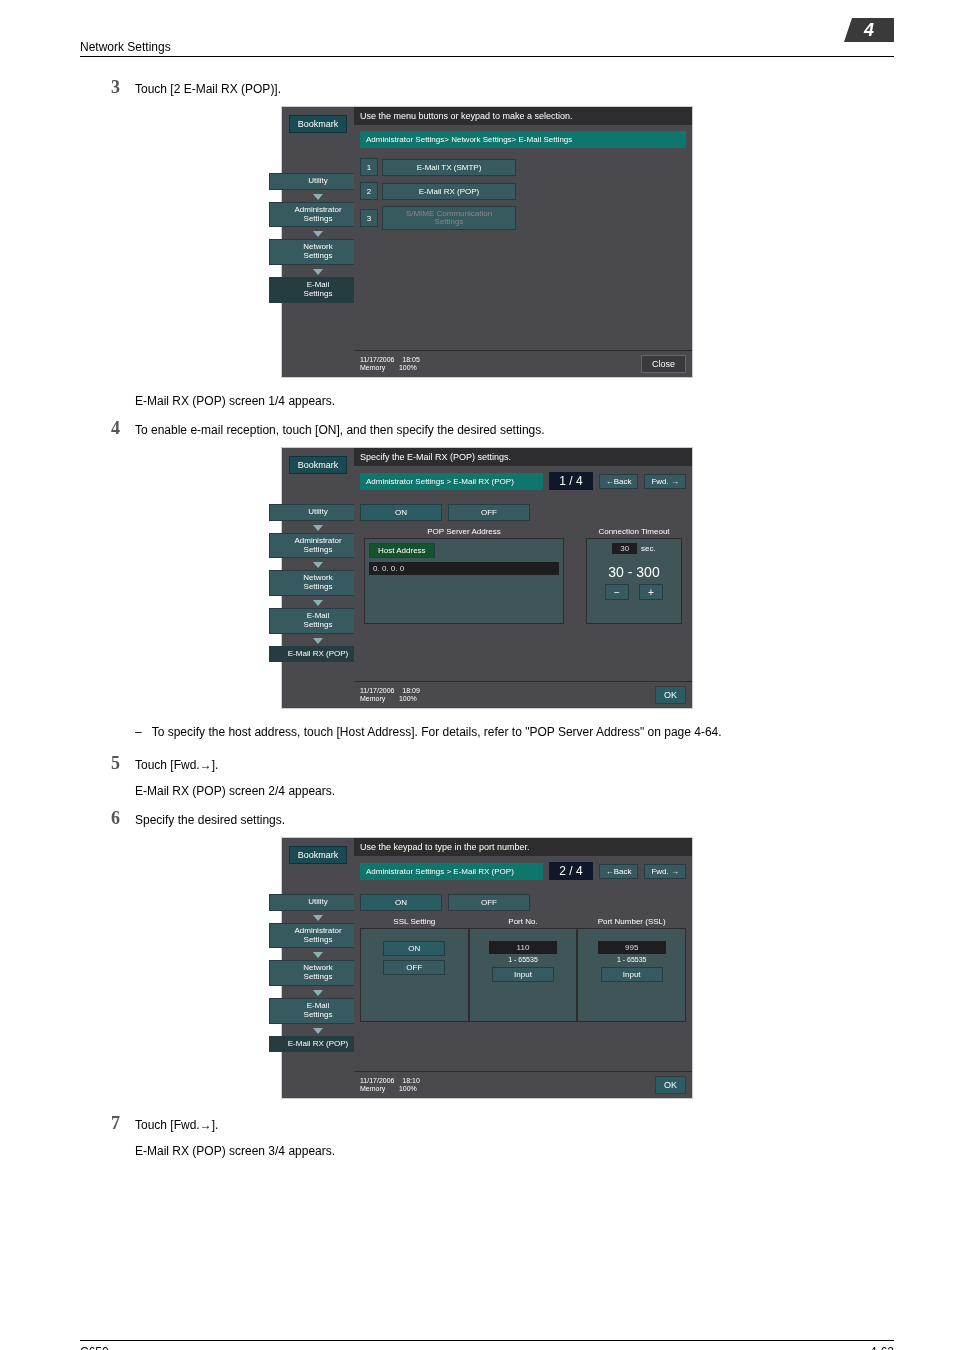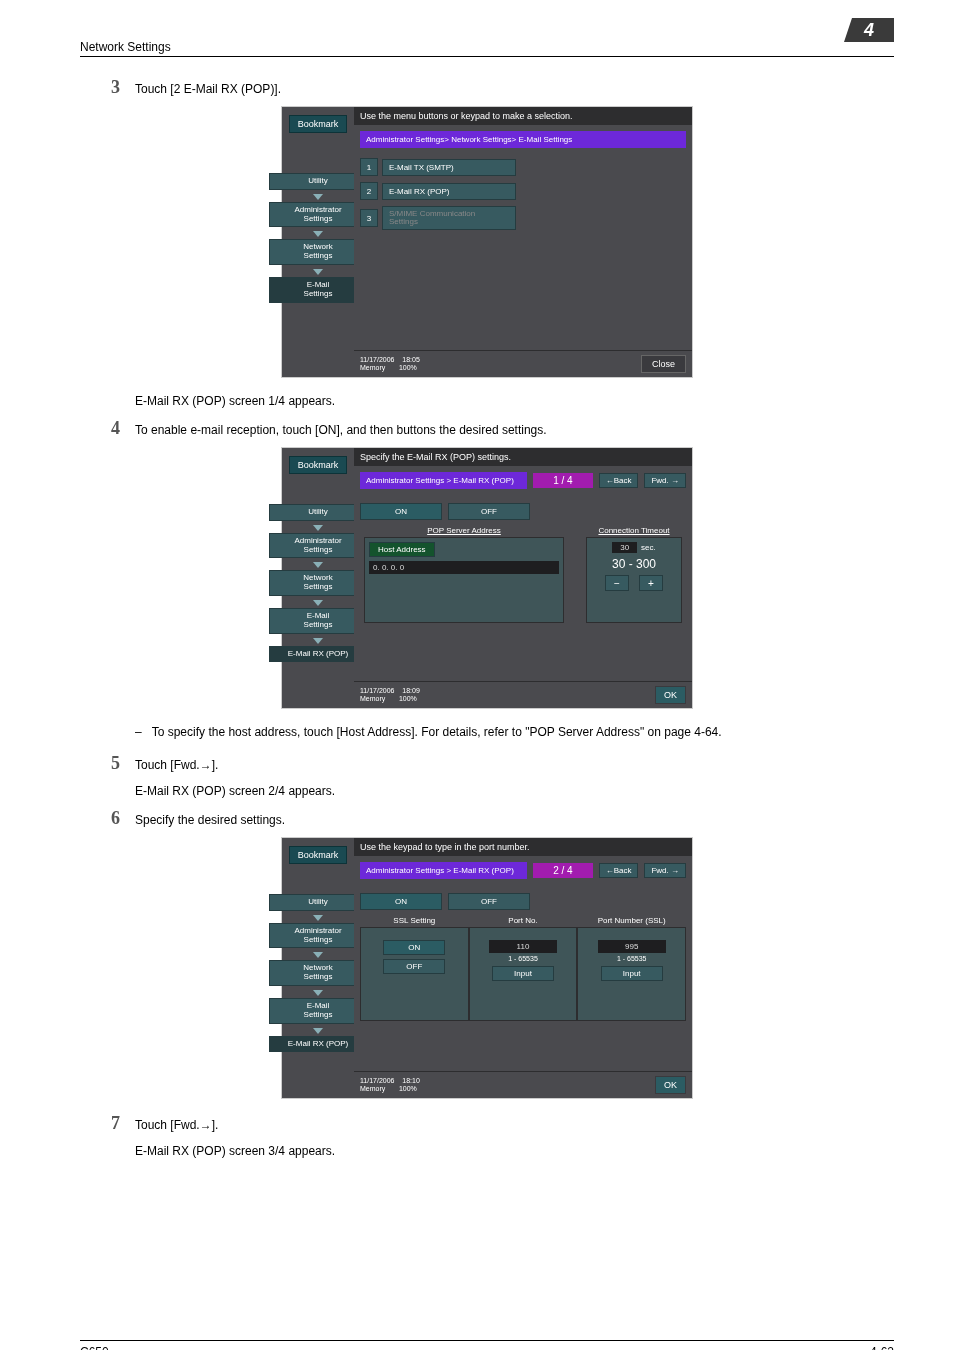--- a/index.html
+++ b/index.html
@@ -16,45 +16,45 @@
   
   .shot{width:410px;margin:8px auto 14px;border:1px solid #ccc;font-size:9px;color:#fff;font-family:Arial,Helvetica,sans-serif;}
   .shot-left{width:72px;background:#4a4a4e;display:flex;flex-direction:column;align-items:center;padding:8px 4px;box-sizing:border-box;}
   .shot-main{flex:1;display:flex;flex-direction:column;background:#4a4a4e;}
   .shot-row{display:flex;min-height:270px;}
   .bookmark{background:#1a4a52;border:1px solid #0d3338;padding:3px 8px;font-size:9px;margin-bottom:12px;}
   .crumb-btn{background:#375a60;border:1px solid #253c40;width:64px;padding:3px 16px;text-align:center;font-size:8px;margin-bottom:2px;line-height:1.1;}
   .crumb-btn.sel{background:#253c40;}
   .arrow-dn{width:0;height:0;border-left:5px solid transparent;border-right:5px solid transparent;border-top:6px solid #8ab0b7;margin:2px 0;}
   .topbar{background:#2d2d2f;padding:4px 6px;font-size:9px;}
-  .breadcrumb{background:#6d28d9;padding:4px 6px;margin:6px;font-size:8px;}
+  .breadcrumb{background:#0f766e;padding:4px 6px;margin:6px;font-size:8px;}
   .main-area{flex:1;background:#4a4a4e;padding:4px 6px;}
   .menu-row{display:flex;align-items:center;margin-bottom:6px;}
   .menu-num{width:16px;height:16px;background:#375a60;border:1px solid #253c40;display:flex;align-items:center;justify-content:center;margin-right:4px;font-size:8px;}
-  .menu-btn{background:#375a60;border:1px solid #253c40;padding:3px 6px;font-size:8px;width:120px;text-align:left;}
+  .menu-btn{background:#375a60;border:1px solid #253c40;padding:3px 6px;font-size:8px;width:120px;text-align:center;}
   .menu-btn.gray{color:#888;}
   .footer{display:flex;justify-content:space-between;align-items:center;padding:4px 6px;background:#4a4a4e;border-top:1px solid #2d2d2f;}
   .footer-left{font-size:7px;line-height:1.2;}
   .close-btn{background:#3a3a3e;border:1px solid #666;padding:3px 10px;font-size:9px;}
   .ok-btn{background:#2b5c63;border:1px solid #3a3a3e;padding:3px 8px;font-size:9px;}
   
   .toggle-row{display:flex;gap:6px;margin:4px 0;}
   .toggle-btn{background:#2b5c63;border:1px solid #253c40;padding:3px 0;width:80px;text-align:center;font-size:8px;}
   .toggle-btn.off{background:#375a60;}
   .sect-row{display:flex;justify-content:space-between;padding:0 4px;}
-  .sect-hdr{font-size:8px;text-align:center;padding:2px 0;text-decoration:underline;}
+  .sect-hdr{font-size:8px;text-align:center;padding:2px 0;}
   .sect-box{background:#3f5558;border:1px solid #2d2d2f;padding:4px;min-height:86px;box-sizing:border-box;}
   .sect-box.main{width:200px;}
   .sect-box.side{width:96px;text-align:center;}
   .host-btn{background:#14532d;border:1px solid #253c40;padding:2px 8px;font-size:8px;display:inline-block;margin-bottom:4px;}
   .val-box{background:#1e1e20;font-size:8px;padding:2px 4px;color:#ddd;}
   .timeout-val{display:flex;justify-content:center;align-items:center;gap:4px;font-size:8px;}
   .pm-row{display:flex;justify-content:center;gap:10px;margin-top:4px;}
   .pm-btn{width:22px;height:14px;background:#375a60;border:1px solid #253c40;display:flex;align-items:center;justify-content:center;font-size:10px;}
-  .nav-box{background:#a21caf;padding:2px 20px;font-size:10px;}
+  .nav-box{background:#0f172a;padding:2px 10px;font-size:12px;}
   .nav-btn{background:#375a60;border:1px solid #253c40;padding:2px 6px;font-size:8px;}
   .col3{display:flex;}
   .col3 > div{flex:1;text-align:center;}
   .input-btn{background:#375a60;border:1px solid #253c40;padding:2px 0;width:60px;margin:4px auto 0;font-size:8px;}
   .ssl-on{background:#2b5c63;border:1px solid #253c40;padding:2px 0;width:60px;margin:8px auto 4px;font-size:8px;}
   .arrow-text{font-family:"Times New Roman",serif;}
   
   .pgfoot{border-top:1px solid #000;margin-top:180px;display:flex;justify-content:space-between;font-size:12px;padding-top:4px;}
 </style>
 </head>
@@ -114,21 +114,21 @@
           <div class="close-btn">Close</div>
         </div>
       </div>
     </div>
   </div>
 
   <div class="indent">E-Mail RX (POP) screen 1/4 appears.</div>
 
   <div class="step">
     <div class="step-num">4</div>
-    <div class="step-body">To enable e-mail reception, touch [ON], and then buttons the desired settings.</div>
+    <div class="step-body">To enable e-mail reception, touch [ON], and then specify the desired settings.</div>
   </div>
 
   <div class="shot">
     <div class="shot-row" style="min-height:260px;">
       <div class="shot-left">
         <div class="bookmark">Bookmark</div>
         <div style="height:18px"></div>
         <div class="crumb-btn">Utility</div>
         <div class="arrow-dn"></div>
         <div class="crumb-btn" style="white-space:pre;">Administrator
@@ -163,21 +163,21 @@
                 <div class="val-box">0. 0. 0. 0</div>
               </div>
             </div>
             <div style="width:96px;">
               <div class="sect-hdr">Connection Timeout</div>
               <div class="sect-box side">
                 <div class="timeout-val">
                   <span class="val-box" style="padding:1px 8px;">30</span>
                   <span>sec.</span>
                 </div>
-                <div style="font-size:12px;margin-top:4px;">
+                <div style="font-size:14px;margin-top:10px;">
                   <span>30</span> - <span>300</span>
                 </div>
                 <div class="pm-row">
                   <div class="pm-btn">−</div>
                   <div class="pm-btn">+</div>
                 </div>
               </div>
             </div>
           </div>
         </div>

